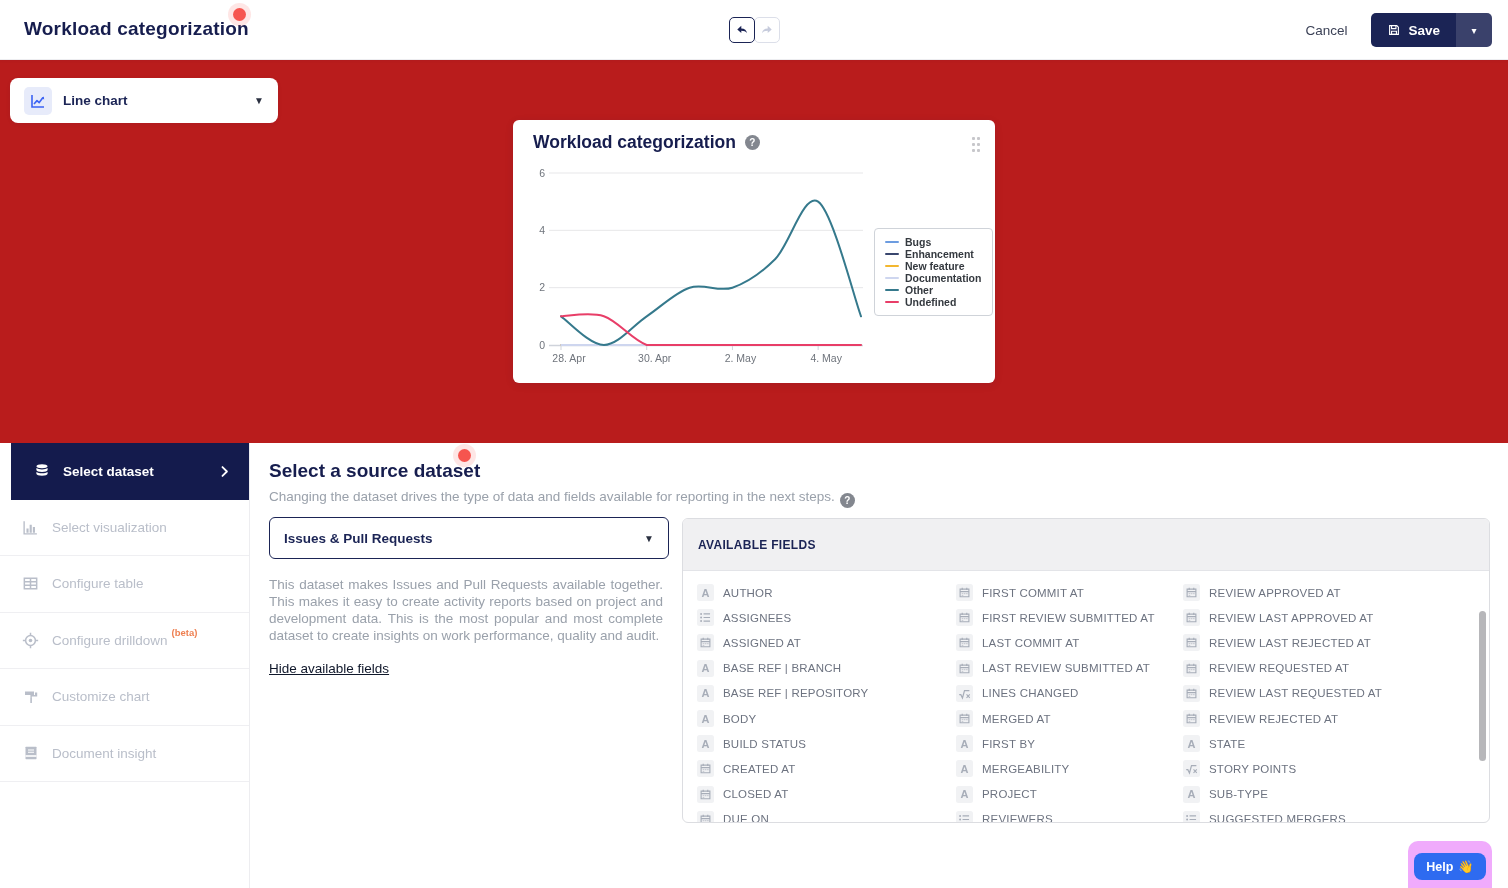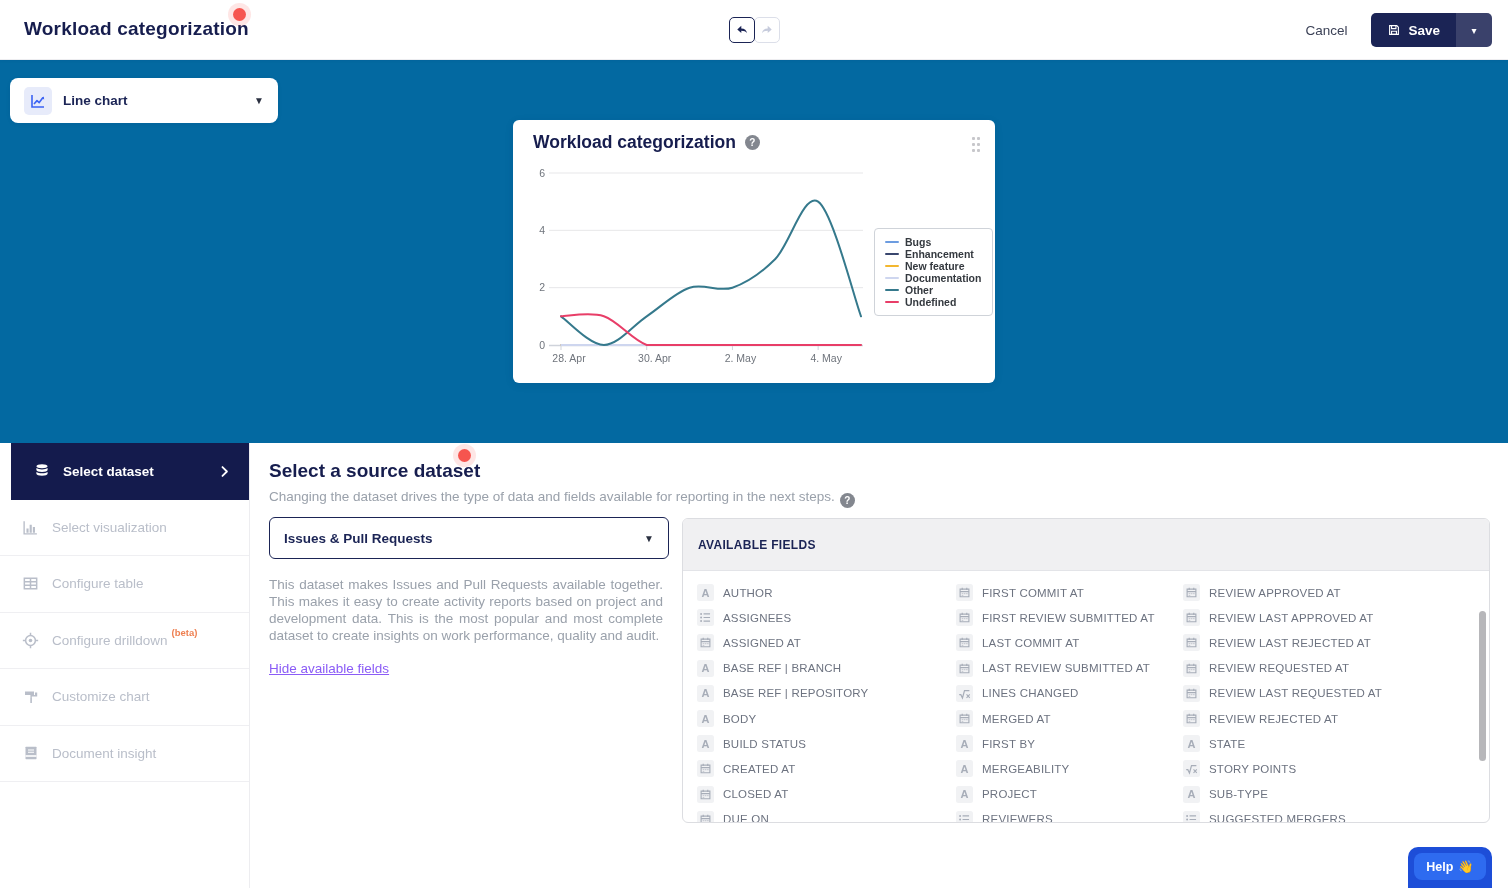--- a/index.html
+++ b/index.html
@@ -19,21 +19,21 @@
   .ur-undo { border:1.5px solid #1b2455; color:#1b2455; margin-right:0; z-index:2; }
   .ur-redo { border:1px solid #dcdfe9; color:#c6cbdc; margin-left:-1px; }
   .topbar-actions { position:absolute; right:16px; top:13px; display:flex; align-items:center; }
   .cancel-btn { background:none; border:none; font-family:inherit; font-size:13.5px; color:#3c4257; cursor:pointer; margin-right:24px; }
   .save-split { display:flex; border-radius:5px; overflow:hidden; }
   .save-main { display:flex; align-items:center; gap:7px; background:#1b2455; color:#fff; border:none;
                font-family:inherit; font-size:13.5px; font-weight:600; padding:0 16px; height:34px; cursor:pointer; }
   .save-caret { width:36px; height:34px; background:#3a416b; border:none; color:#fff; font-size:10px; cursor:pointer; }
 
   
-  .canvas { position:absolute; left:0; top:60px; width:1508px; height:383px; background:#0369a1; }
+  .canvas { position:absolute; left:0; top:60px; width:1508px; height:383px; background:#b91c1c; }
   .viz-selector { position:absolute; left:10px; top:18px; width:268px; height:45px; background:#fff; border-radius:8px;
                   box-shadow:0 1px 4px rgba(20,27,77,.08); display:flex; align-items:center; padding:0 14px; cursor:pointer; }
   .viz-icon { width:28px; height:28px; border-radius:5px; background:#e7ebfa; display:flex; align-items:center; justify-content:center; }
   .viz-label { margin-left:11px; font-size:13.5px; font-weight:700; color:#1b2455; flex:1; }
   .viz-caret { color:#2a3040; font-size:10px; }
 
   
   .chart-card { position:absolute; left:513px; top:60px; width:482px; height:263px; background:#fff; border-radius:6px;
                 box-shadow:0 2px 8px rgba(20,27,77,.10); }
   .chart-head { position:absolute; left:20px; top:12px; right:14px; display:flex; align-items:center; }
@@ -65,36 +65,36 @@
   .main-pane { position:absolute; left:250px; top:0; right:0; height:445px; }
   .dataset-heading { position:absolute; left:19px; top:17px; font-size:19px; font-weight:700; color:#161d4e; }
   .dot-heading { left:208px; top:6px; }
   .dataset-sub { position:absolute; left:19px; top:46px; font-size:13.5px; color:#9aa1ab; }
   .dataset-sub .help-circle { margin-left:5px; vertical-align:-3px; }
   .dataset-select { position:absolute; left:19px; top:74px; width:400px; height:42px; border:1.5px solid #1b2455; border-radius:6px;
                     background:#fff; display:flex; align-items:center; padding:0 14px; cursor:pointer; }
   .dataset-select-value { font-size:13.5px; font-weight:700; color:#1b2455; flex:1; }
   .dataset-desc { position:absolute; left:19px; top:133px; width:394px; font-size:13.5px; line-height:17px; color:#9aa1ab;
                   text-align:justify; }
-  .hide-fields-link { position:absolute; left:19px; top:218px; font-size:13.5px; color:#8b5cf6; text-decoration:underline; cursor:pointer; }
+  .hide-fields-link { position:absolute; left:19px; top:218px; font-size:13.5px; color:#0f172a; text-decoration:underline; cursor:pointer; }
 
   .fields-panel { position:absolute; left:432px; top:75px; width:808px; height:305px; border:1px solid #dcdde1;
                   border-radius:6px; background:#fff; overflow:hidden; }
   .fields-header { height:52px; background:#f0f0f2; border-bottom:1px solid #e3e4e8; display:flex; align-items:center;
                    padding:0 15px; font-size:12px; font-weight:700; color:#1b2455; letter-spacing:.3px; }
   .fields-body { position:relative; height:269px; padding-top:9px; overflow:hidden; }
   .fields-col { position:absolute; top:9px; width:250px; }
   .field-row { display:flex; align-items:center; height:25.2px; }
   .field-icon { width:17px; height:17px; border-radius:2.5px; background:#f1f2f4; color:#a7adb8; display:flex; align-items:center;
                 justify-content:center; font-size:11px; font-weight:700; flex:none; }
   .field-label { margin-left:9px; font-size:11.5px; color:#6d7380; letter-spacing:.2px; white-space:nowrap; }
   .fields-scrollbar { position:absolute; right:3px; top:40px; width:7px; height:150px; background:#b7b7ba; border-radius:4px; cursor:pointer; }
 
   
-  .help-widget { position:absolute; right:16px; bottom:0; background:#1d4ed8; border-radius:10px 10px 0 0; padding:6px 6px 8px; z-index:9; }
+  .help-widget { position:absolute; right:16px; bottom:0; background:#f0abfc; border-radius:10px 10px 0 0; padding:12px 6px 8px; z-index:9; }
   .help-btn { background:#2e6bf0; border:none; border-radius:8px; color:#fff; font-family:inherit; font-size:12.5px;
               font-weight:600; padding:6px 12px; cursor:pointer; display:flex; align-items:center; gap:5px; }
 
   svg { display:block; }
   .axis-text { font-size:10.5px; fill:#6f747c; font-family:"Liberation Sans",sans-serif; }
 </style>
 </head>
 <body>
 
 <header class="topbar">

